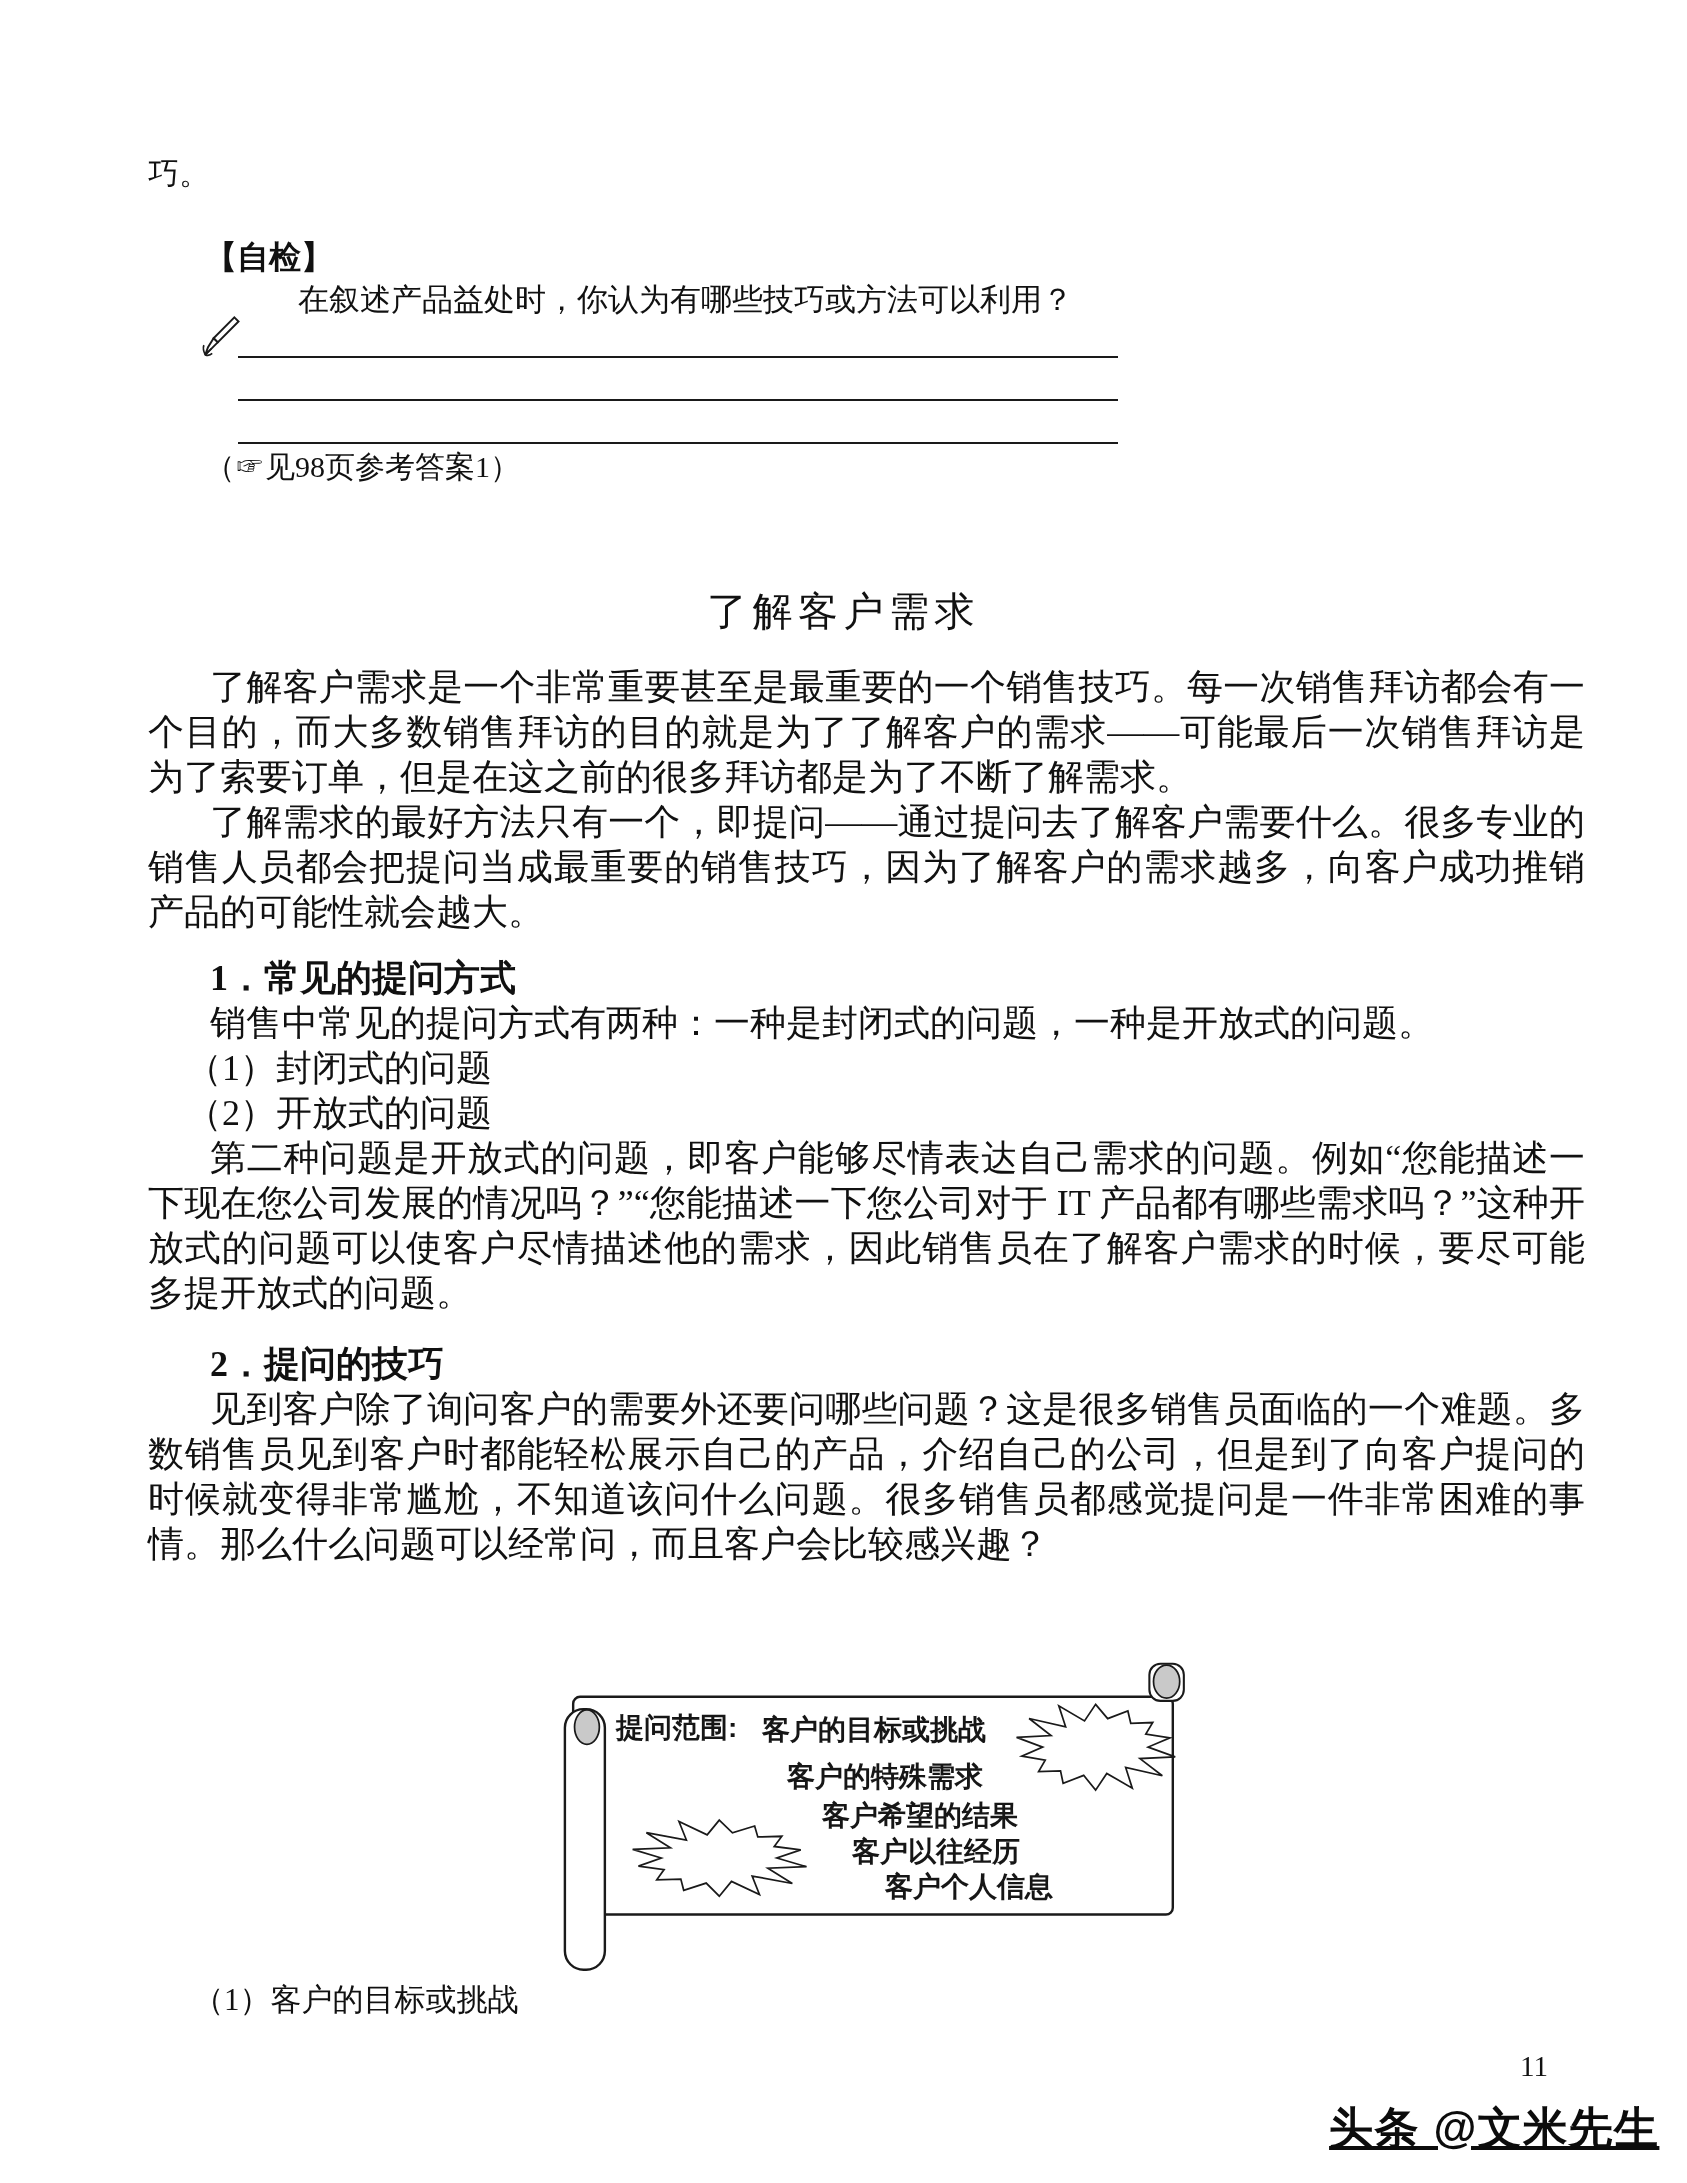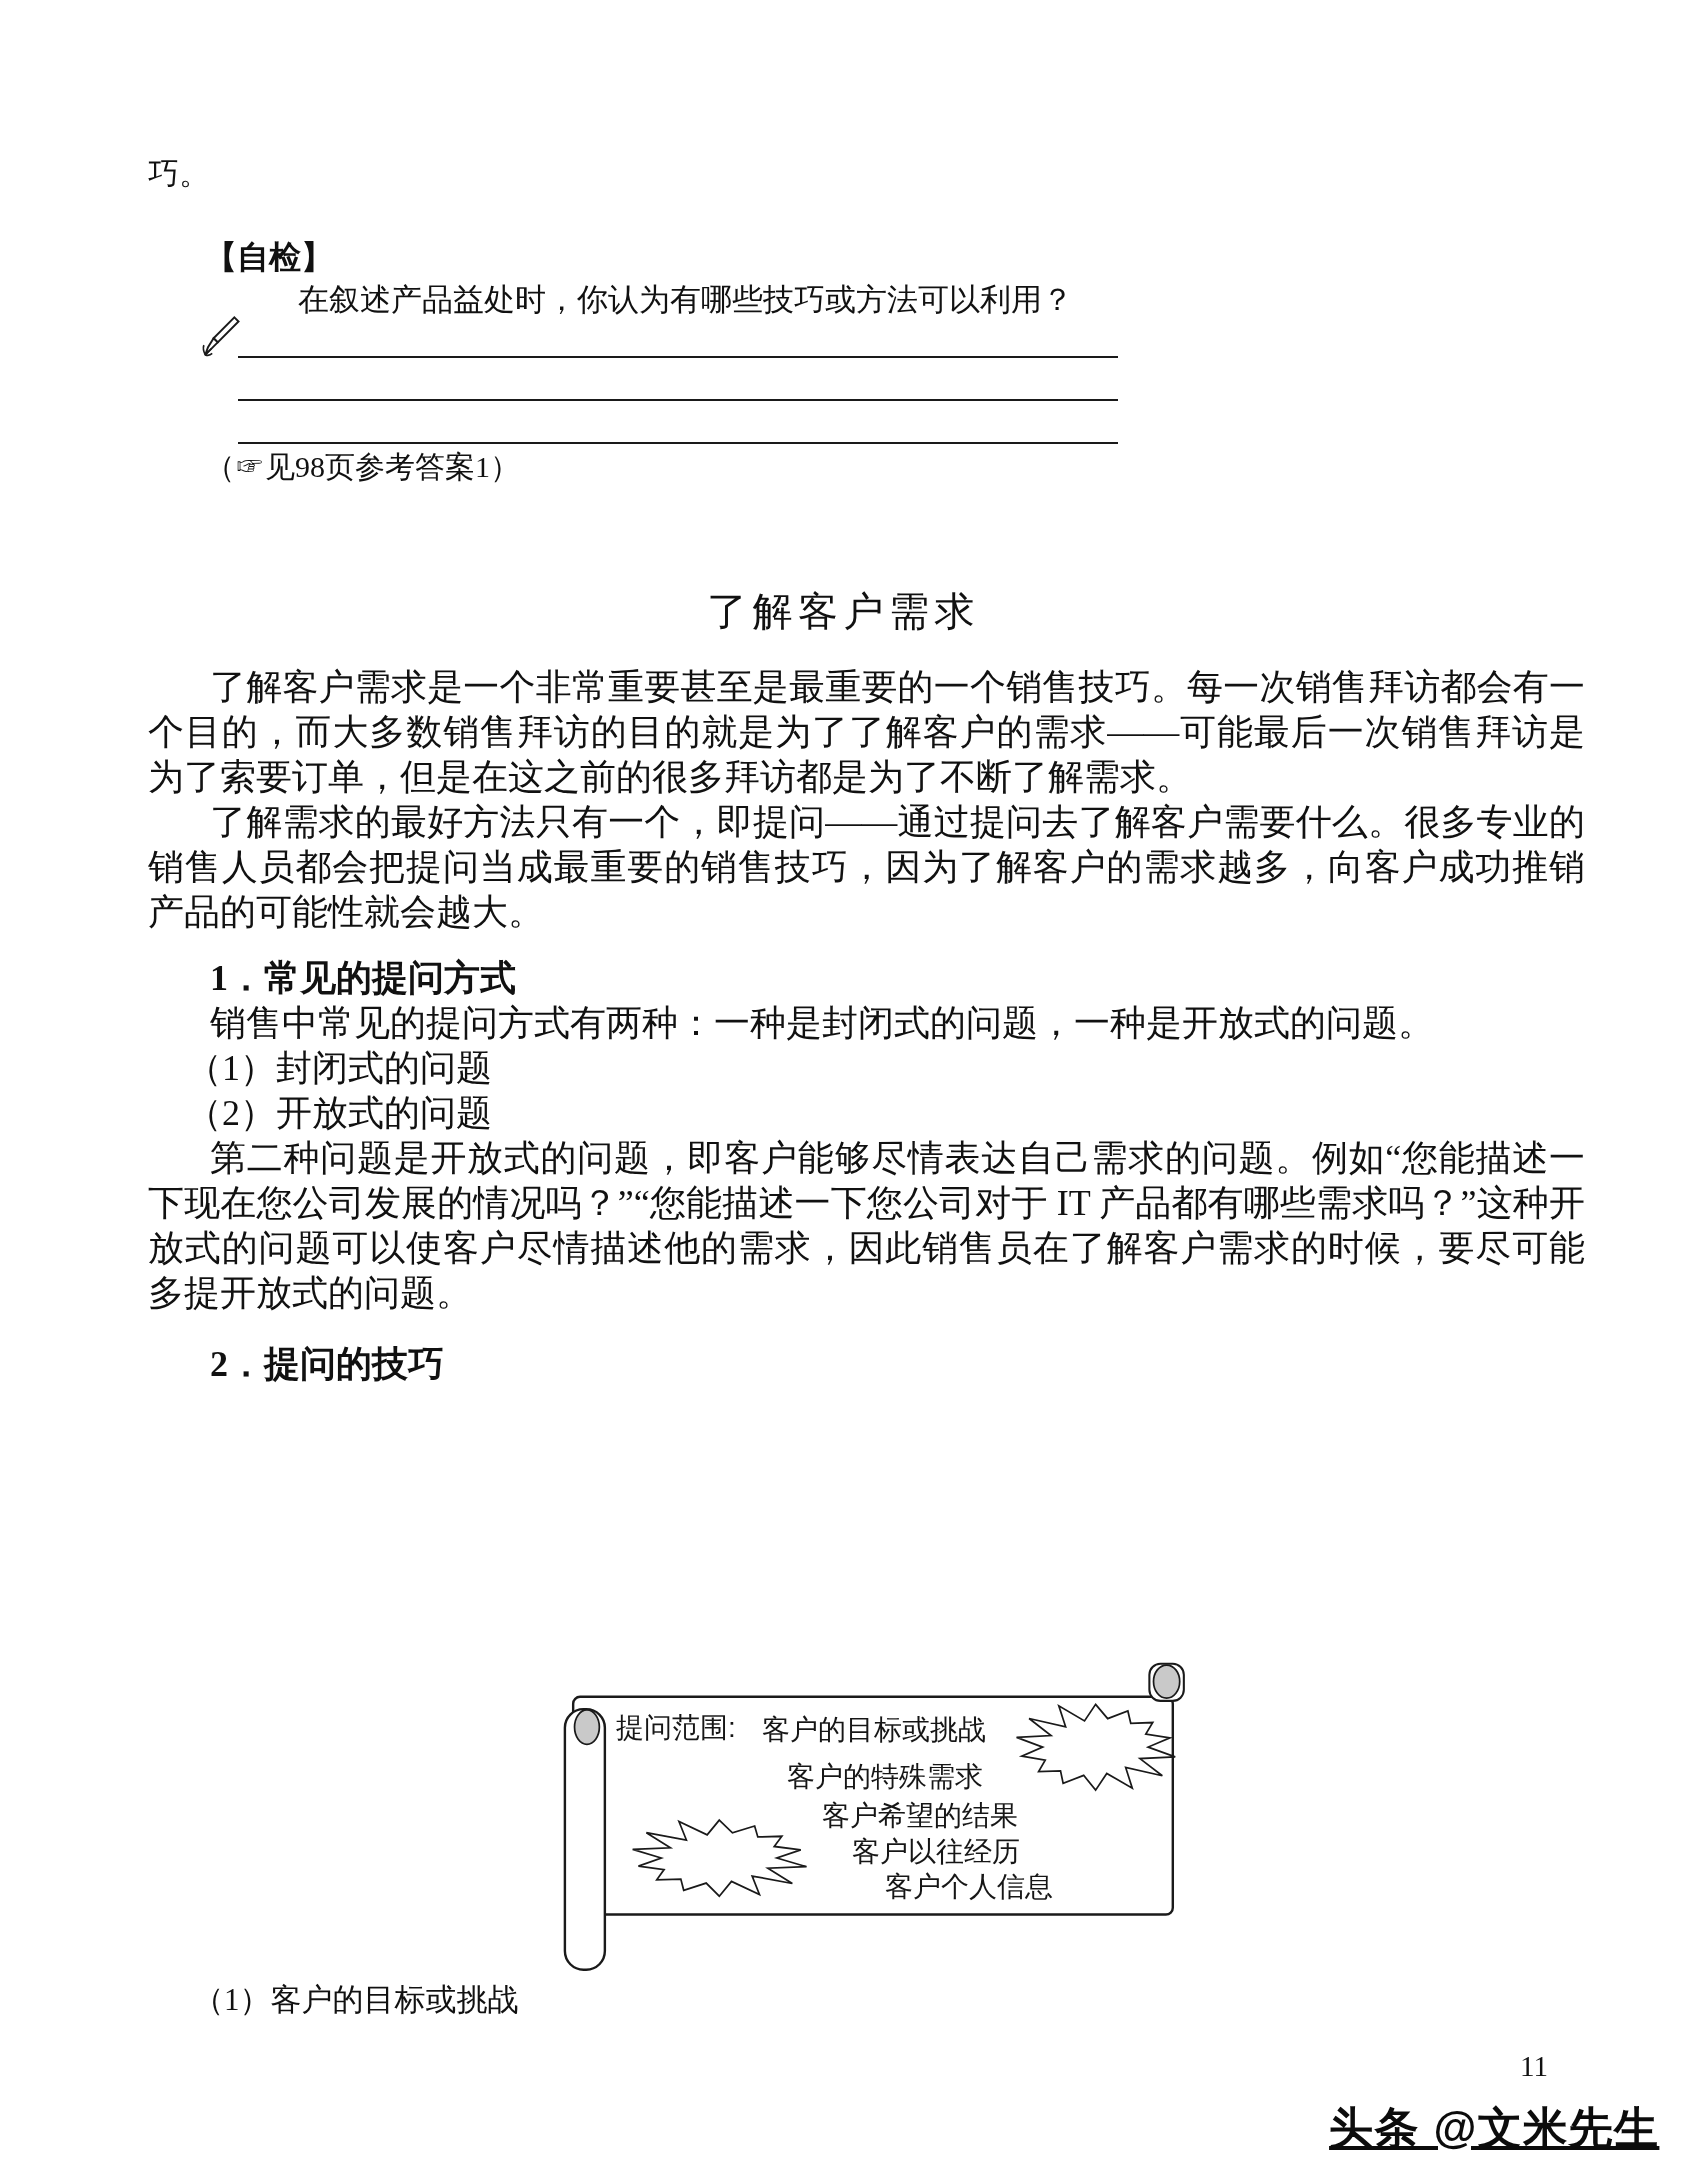--- a/index.html
+++ b/index.html
@@ -30,21 +30,21 @@
   .ind        { text-indent:62px; }
   .ind-paren  { text-indent:38px; }
   .h-gap1     { margin-top:21.4px !important; }
   .h-gap2     { margin-top:26px !important; }
 
   .figure { position:absolute; left:558px; top:1654px; width:641px; height:324px; }
   .figure svg { position:absolute; left:0; top:0; }
   .fig-label, .fig-item {
     position:absolute; white-space:nowrap;
     font-family:"Liberation Sans","DejaVu Sans",sans-serif;
-    font-weight:normal; font-size:28px; color:#161616;
+    font-weight:bold; font-size:28px; color:#161616;
   }
   .fig-label { left:58px; top:55px; }
 
   .after-fig { left:193px; top:1979px; font-size:31px; }
 
   .pageno    { left:1520px; top:2050px; font-size:29px; }
   .watermark { right:27.6px;  top:2099px; font-size:44px; font-weight:bold;
                font-family:"Liberation Sans","DejaVu Sans",sans-serif;
                letter-spacing:1.4px; color:#0c0c0c;text-decoration:underline; }
 </style>
@@ -79,20 +79,21 @@
     <p class="ind">了解客户需求是一个非常重要甚至是最重要的一个销售技巧。每一次销售拜访都会有一个目的，而大多数销售拜访的目的就是为了了解客户的需求——可能最后一次销售拜访是为了索要订单，但是在这之前的很多拜访都是为了不断了解需求。</p>
     <p class="ind">了解需求的最好方法只有一个，即提问——通过提问去了解客户需要什么。很多专业的销售人员都会把提问当成最重要的销售技巧，因为了解客户的需求越多，向客户成功推销产品的可能性就会越大。</p>
 
     <p class="ind bold h-gap1">1．常见的提问方式</p>
     <p class="ind">销售中常见的提问方式有两种：一种是封闭式的问题，一种是开放式的问题。</p>
     <p class="ind-paren">（1）封闭式的问题</p>
     <p class="ind-paren">（2）开放式的问题</p>
     <p class="ind">第二种问题是开放式的问题，即客户能够尽情表达自己需求的问题。例如“您能描述一下现在您公司发展的情况吗？”“您能描述一下您公司对于 IT 产品都有哪些需求吗？”这种开放式的问题可以使客户尽情描述他的需求，因此销售员在了解客户需求的时候，要尽可能多提开放式的问题。</p>
 
     <p class="ind bold h-gap2">2．提问的技巧</p>
+    <p class="ind">见到客户除了询问客户的需要外还要问哪些问题？这是很多销售员面临的一个难题。多数销售员见到客户时都能轻松展示自己的产品，介绍自己的公司，但是到了向客户提问的时候就变得非常尴尬，不知道该问什么问题。很多销售员都感觉提问是一件非常困难的事情。那么什么问题可以经常问，而且客户会比较感兴趣？</p>
   </div>
 
   <div class="figure">
     <svg width="641" height="324" viewBox="0 0 930 470">
       <rect x="22" y="62" width="870" height="316" rx="10" fill="#ffffff" stroke="#1a1a1a" stroke-width="3.5"></rect>
       <rect x="858" y="14" width="50" height="54" rx="16" fill="#ffffff" stroke="#1a1a1a" stroke-width="3"></rect>
       <ellipse cx="883" cy="40" rx="19" ry="24" fill="#c9c9c9" stroke="#1a1a1a" stroke-width="2.5"></ellipse>
       <rect x="10" y="80" width="58" height="378" rx="27" fill="#ffffff" stroke="#1a1a1a" stroke-width="3.5"></rect>
       <ellipse cx="42" cy="106" rx="18" ry="25" fill="#c9c9c9" stroke="#1a1a1a" stroke-width="2.5"></ellipse>
       <polygon fill="#ffffff" stroke="#1a1a1a" stroke-width="2.5" points="780.0,73.0 797.5,93.7 826.8,82.6 831.0,100.5 862.9,99.4 852.8,116.1 887.9,121.7 856.2,135.0 895.5,149.2 844.3,151.7 876.8,176.6 823.6,164.5 833.2,194.6 796.2,173.2 780.0,197.5 762.7,176.0 732.9,187.7 729.1,169.4 697.3,170.6 706.9,154.0 672.9,148.2 703.2,135.0 665.3,120.9 715.3,118.2 683.5,93.5 736.5,105.6 726.6,75.2 763.9,97.0"></polygon>

